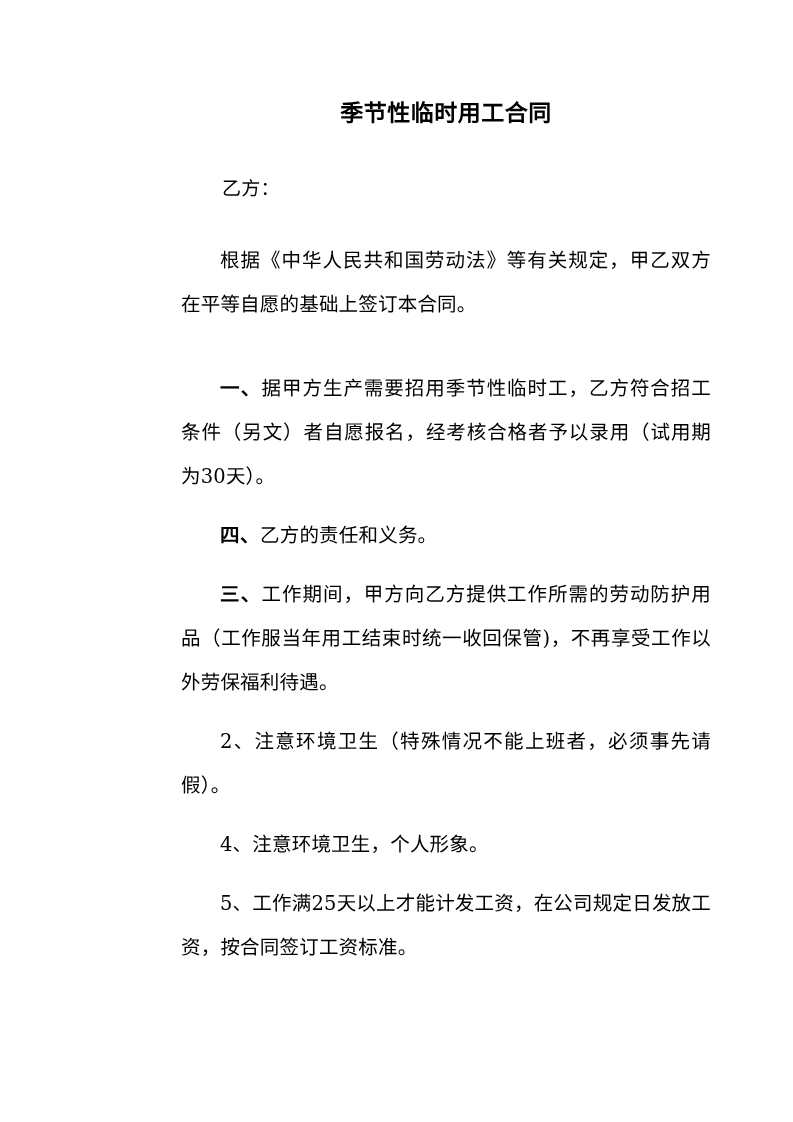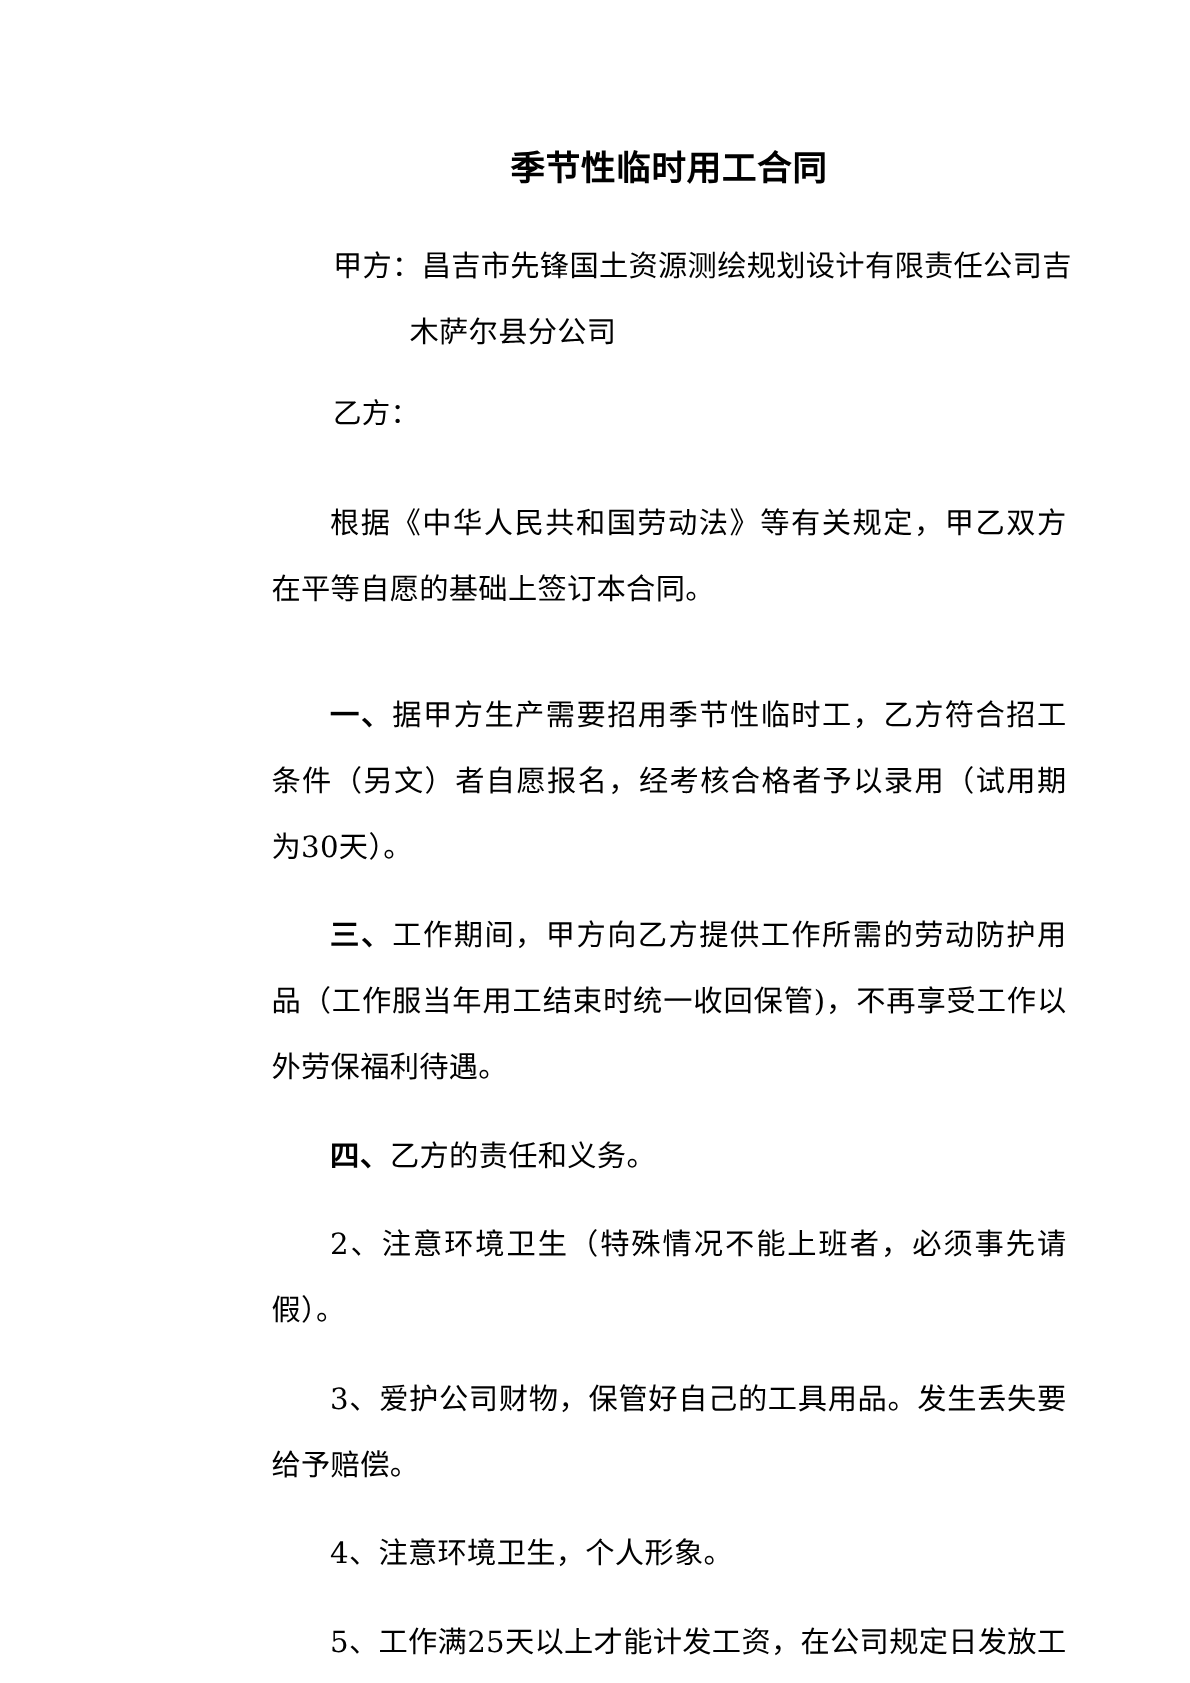--- a/index.html
+++ b/index.html
@@ -85,43 +85,41 @@
   }
 </style>
 </head>
 <body>
 
 <div class="page">
   <div class="content">
 
     <h1 class="doc-title">季节性临时用工合同</h1>
 
-    <p class="party-block"><span>甲方：</span><span>昌吉市先锋国土资源测绘规划设计有限责任公司吉木萨尔县分公司</span></p>
 
     <div class="gap-sm"></div>
 
     <p class="party-b"><span>乙方：</span></p>
 
     <div class="gap-md"></div>
 
     <p class="para indent2">根据《中华人民共和国劳动法》等有关规定，甲乙双方在平等自愿的基础上签订本合同。</p>
 
     <div class="gap-sm"></div>
 
     <p class="para indent2"><span class="enum-cn">一、</span><span>据甲方生产需要招用季节性临时工，乙方符合招工条件（另文）者自愿报名，经考核合格者予以录用（试用期为30天）。</span></p>
 
 
+    <p class="para indent2"><span class="enum-cn">四、</span><span>乙方的责任和义务。</span></p>
+
     <p class="para indent2"><span class="enum-cn">三、</span><span>工作期间，甲方向乙方提供工作所需的劳动防护用品（工作服当年用工结束时统一收回保管)，不再享受工作以外劳保福利待遇。</span></p>
-
-    <p class="para indent2"><span class="enum-cn">四、</span><span>乙方的责任和义务。</span></p>
 
 
     <p class="para indent2"><span class="enum-num">2、</span><span>注意环境卫生（特殊情况不能上班者，必须事先请假）。</span></p>
 
-    <p class="para indent2"><span class="enum-num">3、</span><span>爱护公司财物，保管好自己的工具用品。发生丢失要给予赔偿。</span></p>
 
     <p class="para indent2"><span class="enum-num">4、</span><span>注意环境卫生，个人形象。</span></p>
 
     <p class="para indent2"><span class="enum-num">5、</span><span>工作满25天以上才能计发工资，在公司规定日发放工资，按合同签订工资标准。</span></p>
 
     <p class="para indent2"></p>
 
   </div>
 </div>
 

